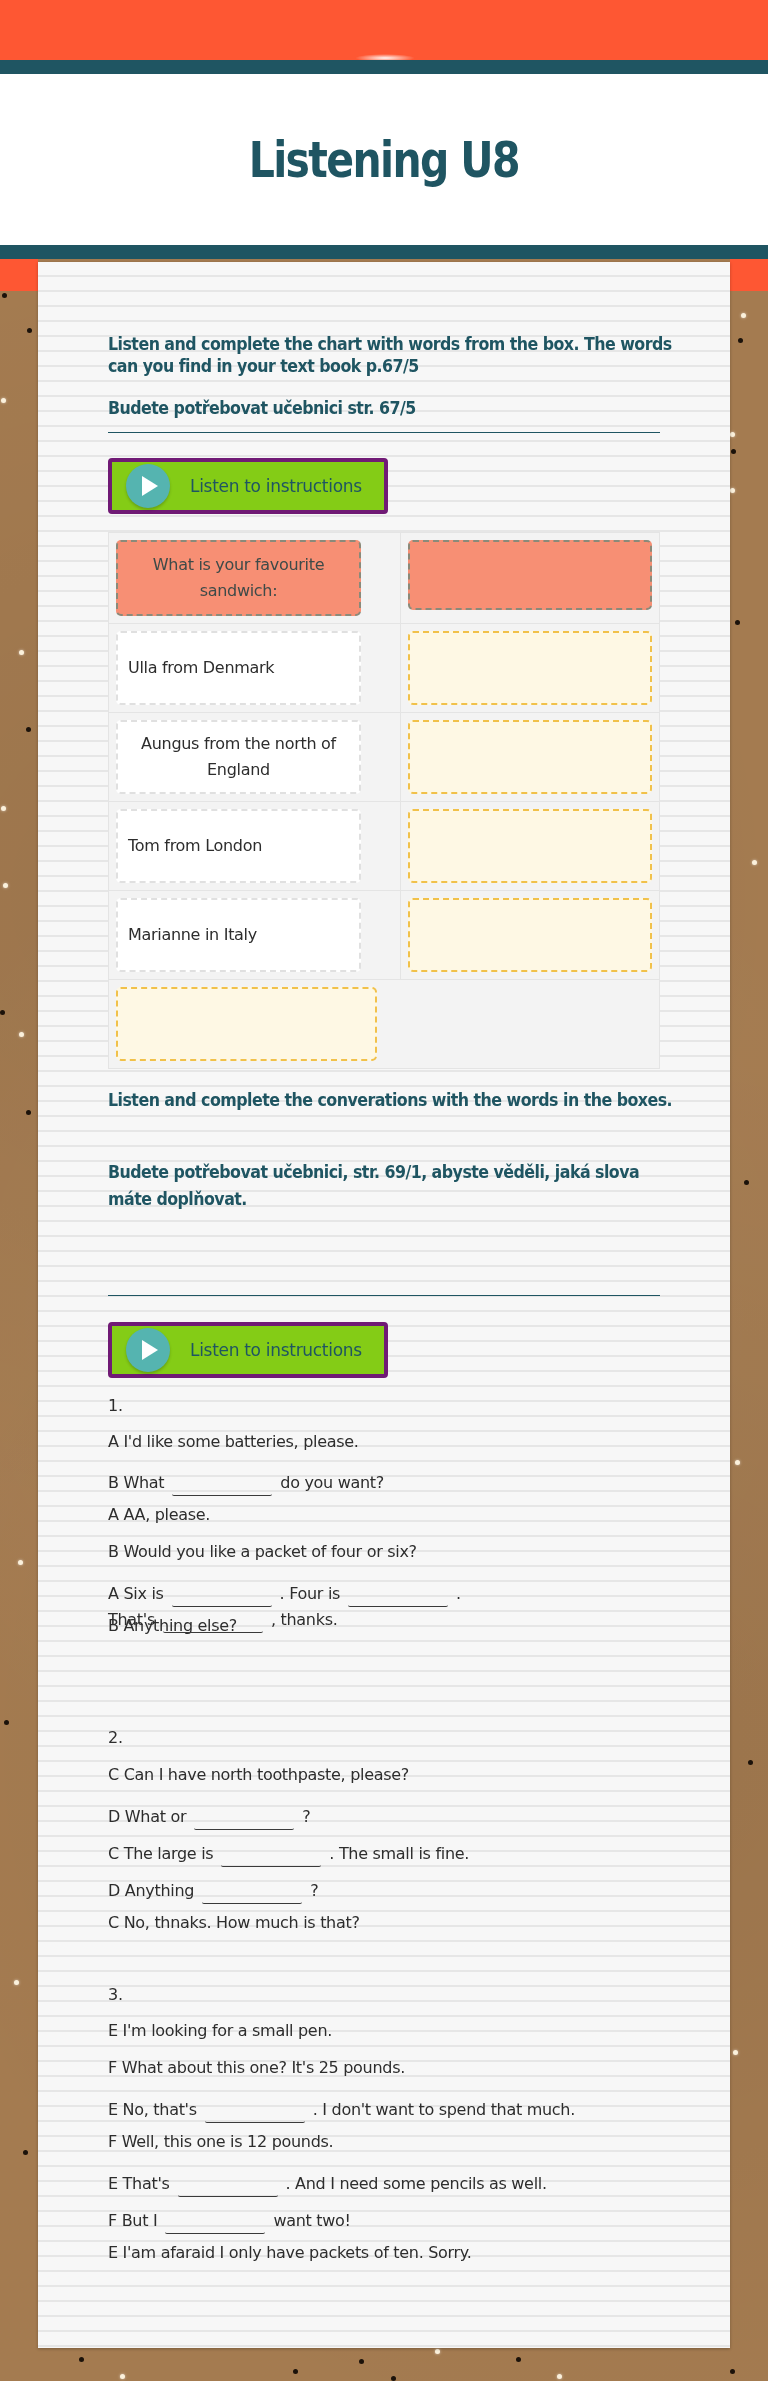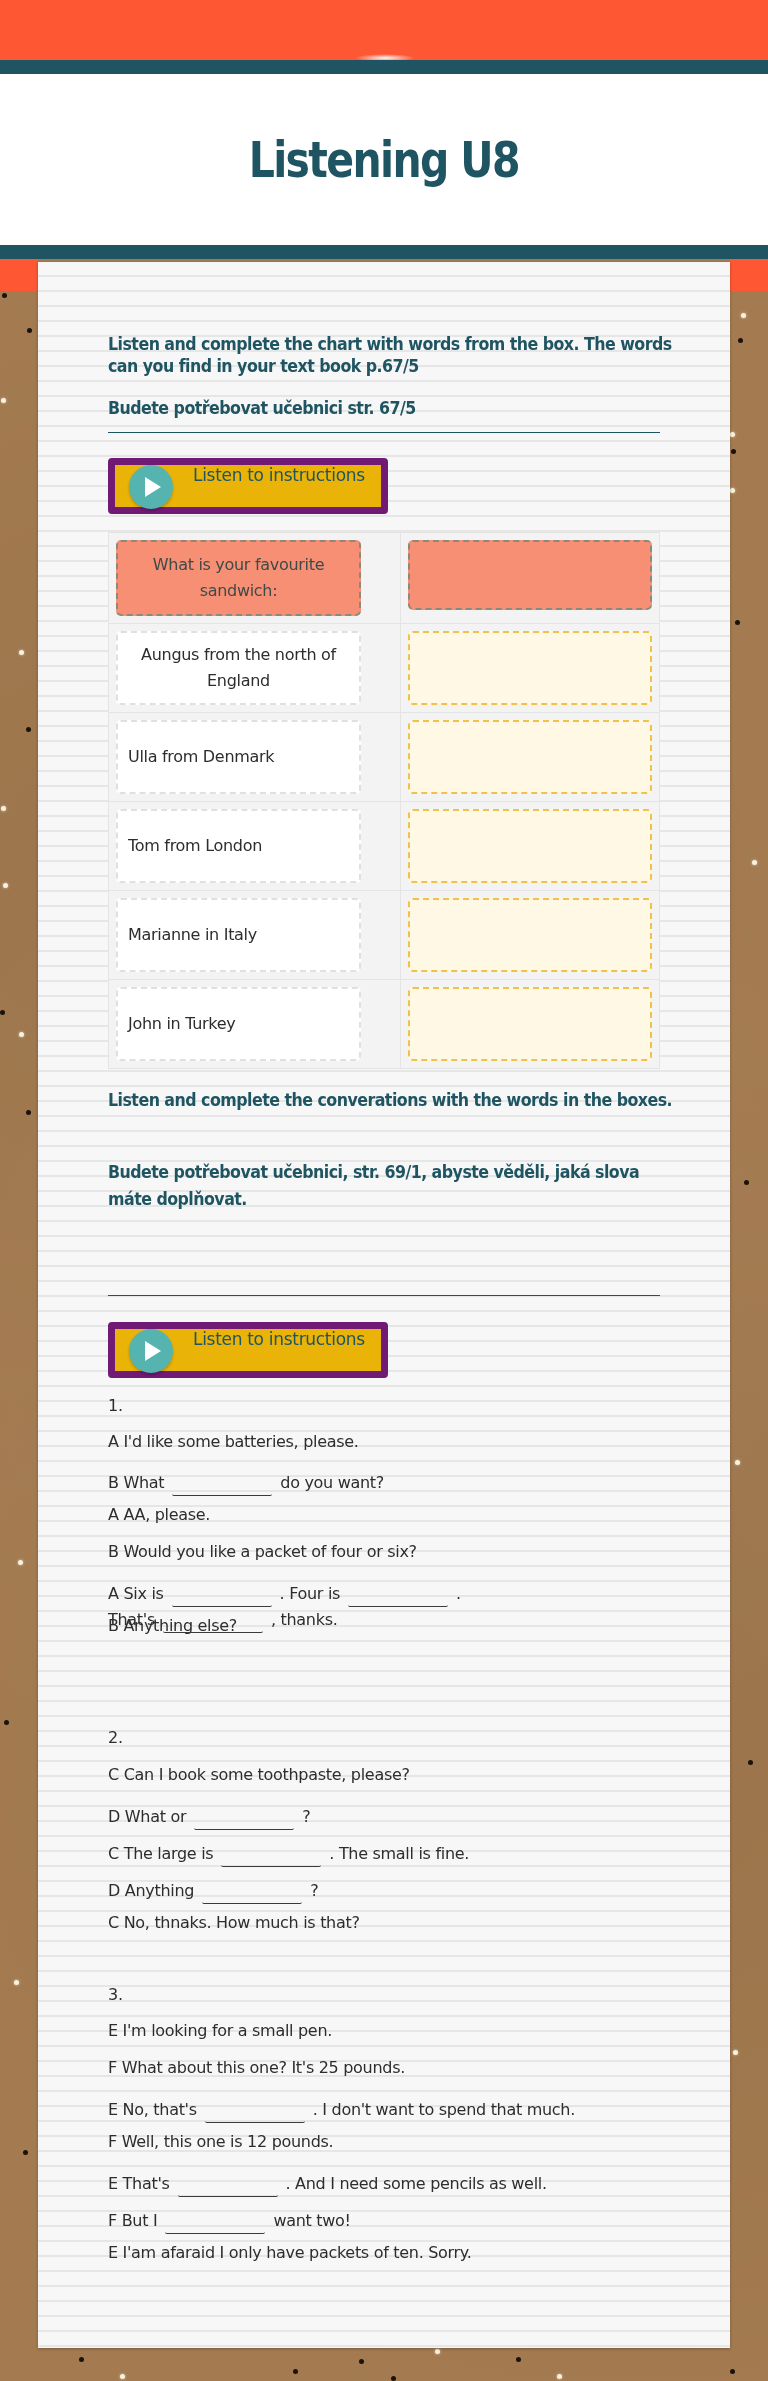--- a/index.html
+++ b/index.html
@@ -51,22 +51,22 @@
     position: absolute; left: 108px; width: 552px;
     font-family: "DejaVu Sans", sans-serif; font-weight: bold;
     color: #1f5562; font-size: 18px; line-height: 22px;
     letter-spacing: -0.6px;
   }
   .heading span { display: block; transform: scaleX(0.88); transform-origin: left; white-space: nowrap; }
   .divider { position: absolute; left: 108px; width: 552px; height: 1px; background: #1f5562; }
 
   .listen-btn {
     position: absolute; left: 108px; width: 280px; height: 56px;
-    background: #eab308; border: 7px solid #701a75; border-radius: 4px;
-    display: flex; cursor: pointer;
+    background: #84cc16; border: 4px solid #701a75; border-radius: 4px;
+    display: flex; align-items: center; cursor: pointer;
   }
   .play-icon {
     width: 44px; height: 44px; border-radius: 50%; background: #55b4b0; margin-left: 14px;
     position: relative; box-shadow: 0 2px 3px rgba(0,0,0,0.2);
   }
   .play-icon::after {
     content: ""; position: absolute; left: 16px; top: 12px;
     border-left: 16px solid #ffffff; border-top: 10px solid transparent; border-bottom: 10px solid transparent;
   }
   .listen-label { margin-left: 20px; font-size: 17px; color: #1f5562; font-family: "DejaVu Sans", sans-serif; letter-spacing: -0.3px; }
@@ -165,54 +165,51 @@
   <div class="chart-row">
     <div class="cell">
         <div class="box head left">What is your favourite sandwich:</div>
       </div>
     <div class="cell">
         <div class="box head right"></div>
       </div>
   </div>
   <div class="chart-row">
     <div class="cell">
+        <div class="box name">Ulla from Denmark</div>
+      </div>
+    <div class="cell">
+        <div class="box drop"></div>
+      </div>
+  </div>
+  <div class="chart-row">
+    <div class="cell">
         <div class="box name center">Aungus from the north of England</div>
       </div>
     <div class="cell">
         <div class="box drop"></div>
       </div>
   </div>
   <div class="chart-row">
     <div class="cell">
-        <div class="box name">Ulla from Denmark</div>
-      </div>
-    <div class="cell">
-        <div class="box drop"></div>
-      </div>
-  </div>
-  <div class="chart-row">
-    <div class="cell">
         <div class="box name">Tom from London</div>
       </div>
     <div class="cell">
         <div class="box drop"></div>
       </div>
   </div>
   <div class="chart-row">
     <div class="cell">
         <div class="box name">Marianne in Italy</div>
       </div>
     <div class="cell">
         <div class="box drop"></div>
       </div>
   </div>
   <div class="chart-row">
-    <div class="cell">
-        <div class="box name">John in Turkey</div>
-      </div>
     <div class="cell">
         <div class="box drop"></div>
       </div>
   </div>
 </div>
 
 <div class="heading" style="top:1089px">
   <span>Listen and complete the converations with the words in the boxes.</span>
 </div>
 <div class="heading" style="top:1161px">
@@ -258,21 +255,21 @@
   <div class="line" style="top:1605px">
     <span>That's</span>
     <span class="blank"></span>
     <span>, thanks.</span>
   </div>
 
   <div class="line" style="top:1728px">
       <span>2.</span>
     </div>
   <div class="line" style="top:1765px">
-      <span>C Can I book some toothpaste, please?</span>
+      <span>C Can I have north toothpaste, please?</span>
     </div>
   <div class="line" style="top:1802px">
     <span>D What or</span>
     <span class="blank"></span>
     <span>?</span>
   </div>
   <div class="line" style="top:1839px">
     <span>C The large is</span>
     <span class="blank"></span>
     <span>. The small is fine.</span>

